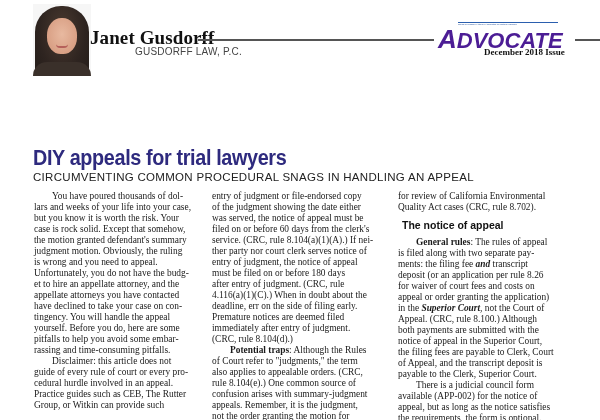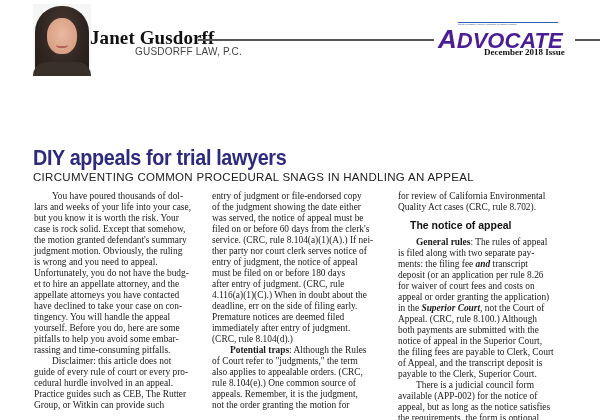--- a/index.html
+++ b/index.html
@@ -74,21 +74,21 @@
   .col {
     position: absolute; top: 191px;
     font-family: "Liberation Serif", serif; font-size: 9.4px; line-height: 11px; color: #1a1a1a;
   }
   .col1 { left: 34px; width: 170px; }
   .col2 { left: 212px; width: 175px; }
   .col3 { left: 398px; width: 178px; }
   .line { display: block; white-space: nowrap; }
   .section-heading {
     font-family: "Liberation Sans", sans-serif; font-weight: bold; font-size: 10.5px; color: #111;
-    margin: 7px 0 6px 12px;
+    margin: 7px 0 6px 4px;
   }
   .bi { font-weight: bold; }
   .it { font-style: italic; font-weight: bold; }
 </style>
 </head>
 <body>
 
 <div class="photo">
   <div class="hair"></div>
   <div class="shoulders"></div>
@@ -142,20 +142,21 @@
   <span class="line">after entry of judgment. (CRC, rule</span>
   <span class="line">4.116(a)(1)(C).) When in doubt about the</span>
   <span class="line">deadline, err on the side of filing early.</span>
   <span class="line">Premature notices are deemed filed</span>
   <span class="line">immediately after entry of judgment.</span>
   <span class="line">(CRC, rule 8.104(d).)</span>
   <span class="line" style="padding-left:18px"><span class="bi">Potential traps</span><span>: Although the Rules</span></span>
   <span class="line">of Court refer to "judgments," the term</span>
   <span class="line">also applies to appealable orders. (CRC,</span>
   <span class="line">rule 8.104(e).) One common source of</span>
+  <span class="line">confusion arises with summary-judgment</span>
   <span class="line">appeals. Remember, it is the judgment,</span>
   <span class="line">not the order granting the motion for</span>
 </div>
 
 <div class="col col3">
   <span class="line">for review of California Environmental</span>
   <span class="line">Quality Act cases (CRC, rule 8.702).</span>
   <div class="section-heading">The notice of appeal</div>
   <span class="line" style="padding-left:18px"><span class="bi">General rules</span><span>: The rules of appeal</span></span>
   <span class="line">is filed along with two separate pay-</span>

